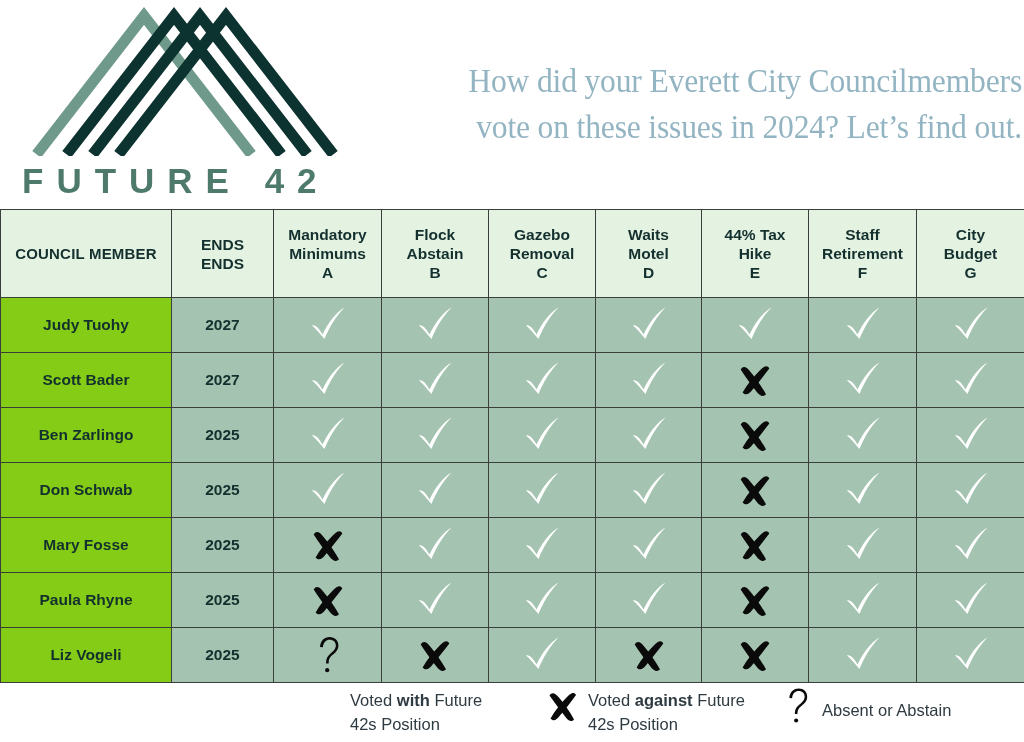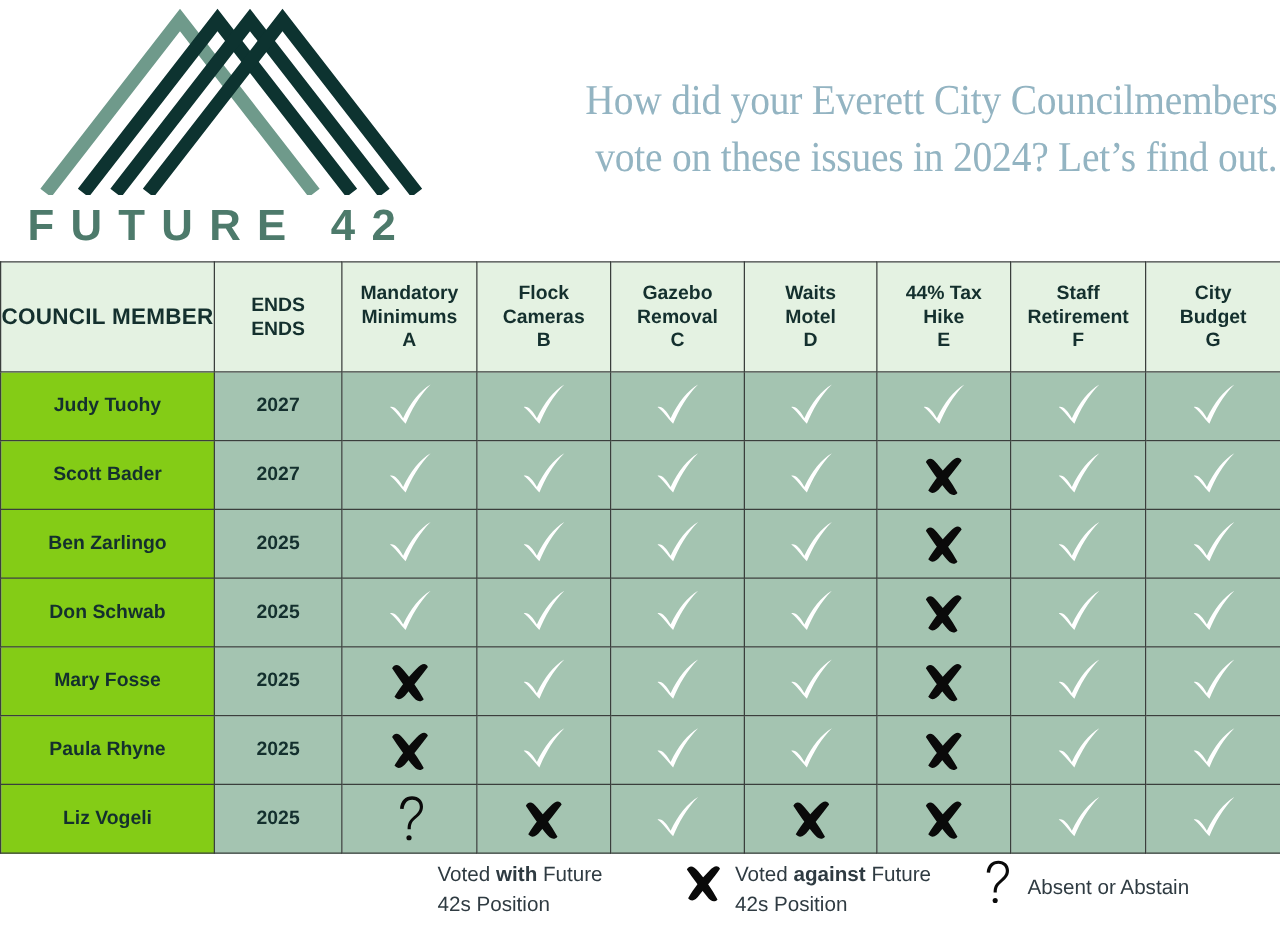--- a/index.html
+++ b/index.html
@@ -53,21 +53,21 @@
     vertical-align: middle;
   }
   #vote-table thead th {
     height: 88px;
     background: #e4f2e2;
     color: #14302e;
     font-size: 15.5px;
     font-weight: 700;
     line-height: 19px;
   }
-  #vote-table thead th.h-member { font-size: 18px; letter-spacing: 0.2px; }
+  #vote-table thead th.h-member { font-size: 15px; letter-spacing: 0.2px; }
   #vote-table tbody td { height: 54px; }
   td.c-name {
     background: #84cc16;
     color: #14302e;
     font-size: 15.5px;
     font-weight: 700;
   }
   td.c-term {
     background: #a4c4b1;
     color: #14302e;
@@ -150,21 +150,21 @@
           <div>ENDS</div>
           <div>ENDS</div>
         </th>
         <th>
           <div>Mandatory</div>
           <div>Minimums</div>
           <div>A</div>
         </th>
         <th>
           <div>Flock</div>
-          <div>Cameras</div>
+          <div>Abstain</div>
           <div>B</div>
         </th>
         <th>
           <div>Gazebo</div>
           <div>Removal</div>
           <div>C</div>
         </th>
         <th>
           <div>Waits</div>
           <div>Motel</div>

